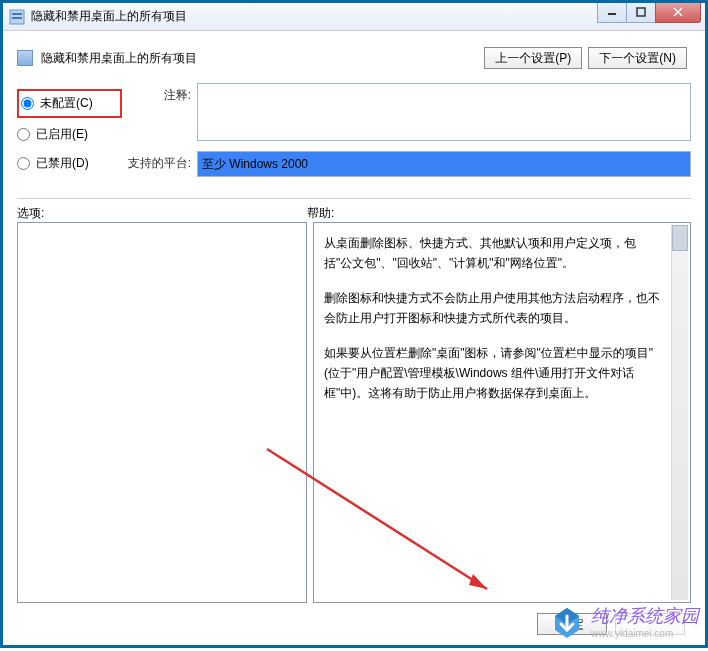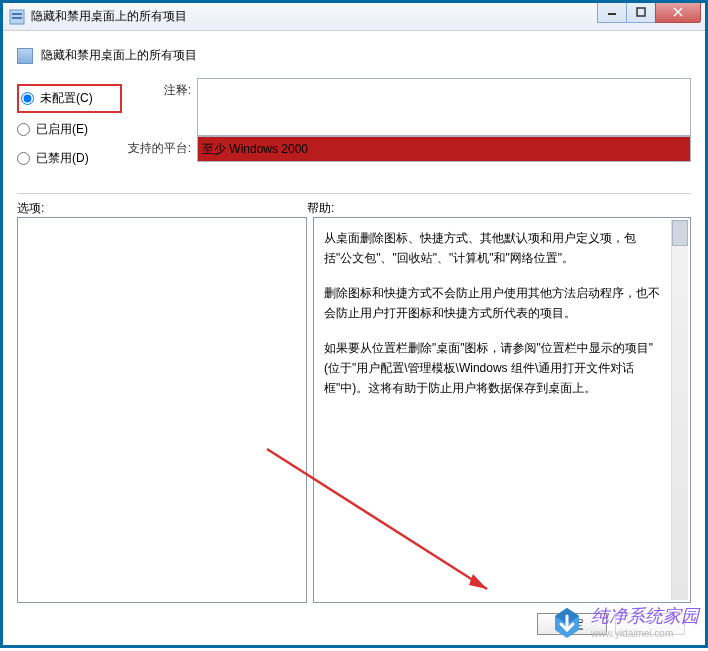--- a/index.html
+++ b/index.html
@@ -17,25 +17,25 @@
 .header-row { display: flex; align-items: center; margin-top: 6px; margin-bottom: 10px; }
 .header-icon { width: 16px; height: 16px; margin-right: 8px; background: linear-gradient(#b8d4f0,#85b0e0); border: 1px solid #6a95c8; }
 .header-title { flex: 1; font-size: 12px; }
 .nav-buttons { display: flex; gap: 6px; margin-right: 4px;}
 .btn { height: 22px; padding: 0 10px; border: 1px solid #8b8b8b; background: linear-gradient(#fdfdfd,#ececec); font-size: 12px; display: inline-flex; align-items: center; justify-content: center; cursor: pointer; min-width: 90px;}
 .config-row { display: flex; margin-top: 4px; }
 .radio-col { width: 105px; padding-top: 6px;}
 .radio-col .highlight-box { border: 2px solid #d93030; padding: 4px 2px; margin-bottom: 8px; }
 .radio-item { display: flex; align-items: center; margin-bottom: 12px; font-size: 12px; }
 .radio-item input { margin-right: 6px; }
-.right-col { flex: 1; display: flex; flex-direction: column; }
+.right-col { flex: 1; display: flex; flex-direction: column; gap: 10px; }
 .label-cell { width: 75px; text-align: right; padding-right: 6px; padding-top: 4px; font-size: 12px; color: #333; vertical-align:top;}
 .field-row { display: flex; }
 .textarea { flex: 1; border: 1px solid #aab6c6; background: #fff; min-height: 58px; resize: none; font-family: inherit; font-size: 12px; padding: 2px 4px;}
-.platform-input { flex: 1; border: 1px solid #aab6c6; background: #b91c1c; height: 26px; padding: 4px; font-size: 12px;}
+.platform-input { flex: 1; border: 1px solid #aab6c6; background: #3b82f6; height: 26px; padding: 4px; font-size: 12px;}
 .divider { height: 1px; background: #d0d0d0; margin: 14px 0 6px 0;}
 .panels-labels { display:flex; margin-bottom: 0;}
 .panels-labels div:first-child{ width: 290px; }
 .panels { flex: 1; display: flex; gap: 6px; min-height: 300px;}
 .panel { border: 1px solid #8a9bb1; background: #fff; overflow: auto;}
 .panel.options { width: 290px; }
 .panel.help { flex: 1; padding: 10px 28px 10px 10px; font-size: 12px; line-height: 1.7; position:relative;}
 .panel.help p { margin-bottom: 14px; }
 .panel.help::after{ content:""; position:absolute; top:2px; right:2px; bottom:2px; width:16px; background: linear-gradient(#f2f2f2,#e6e6e6); border-left:1px solid #dcdcdc;}
 .panel.help .scroll-thumb{position:absolute; top:2px; right:2px; width:16px; height:26px; background:#cfd6df; border:1px solid #aab6c6; z-index:2;}
@@ -77,20 +77,26 @@
           </svg>
         </div>
     </div>
   </div>
 
   <div class="content">
     <div class="header-row">
       <span class="header-icon"></span>
       <span class="header-title">隐藏和禁用桌面上的所有项目</span>
       <div class="nav-buttons">
+        <button class="btn">
+            <span>上一个设置(P)</span>
+          </button>
+        <button class="btn">
+            <span>下一个设置(N)</span>
+          </button>
       </div>
     </div>
 
     <div class="config-row">
       <div class="radio-col">
         <div class="highlight-box">
           <div class="radio-item" style="margin-bottom:0;">
             <input type="radio" name="cfg" checked="" style="">
             <label>未配置(C)</label>
           </div>

